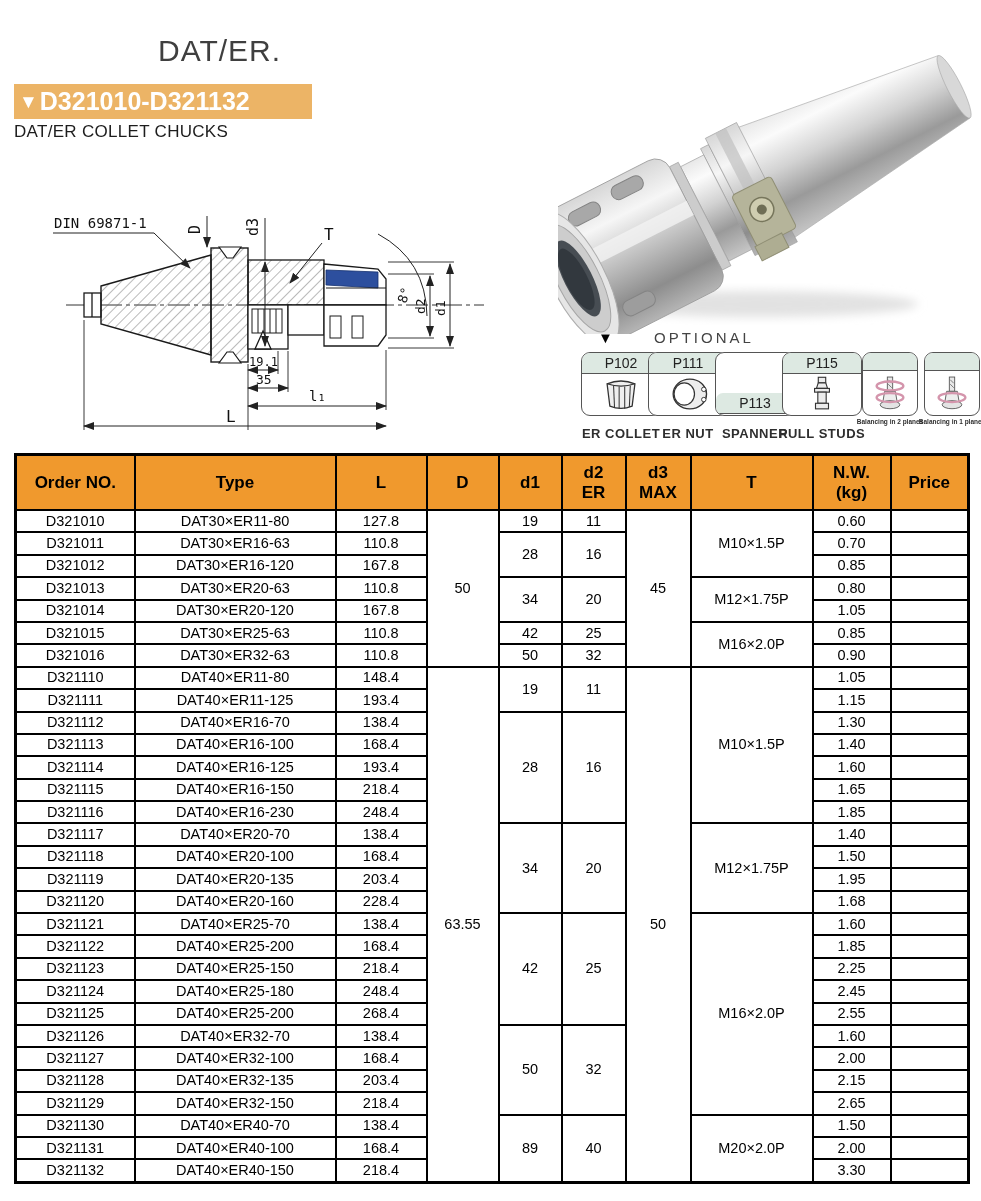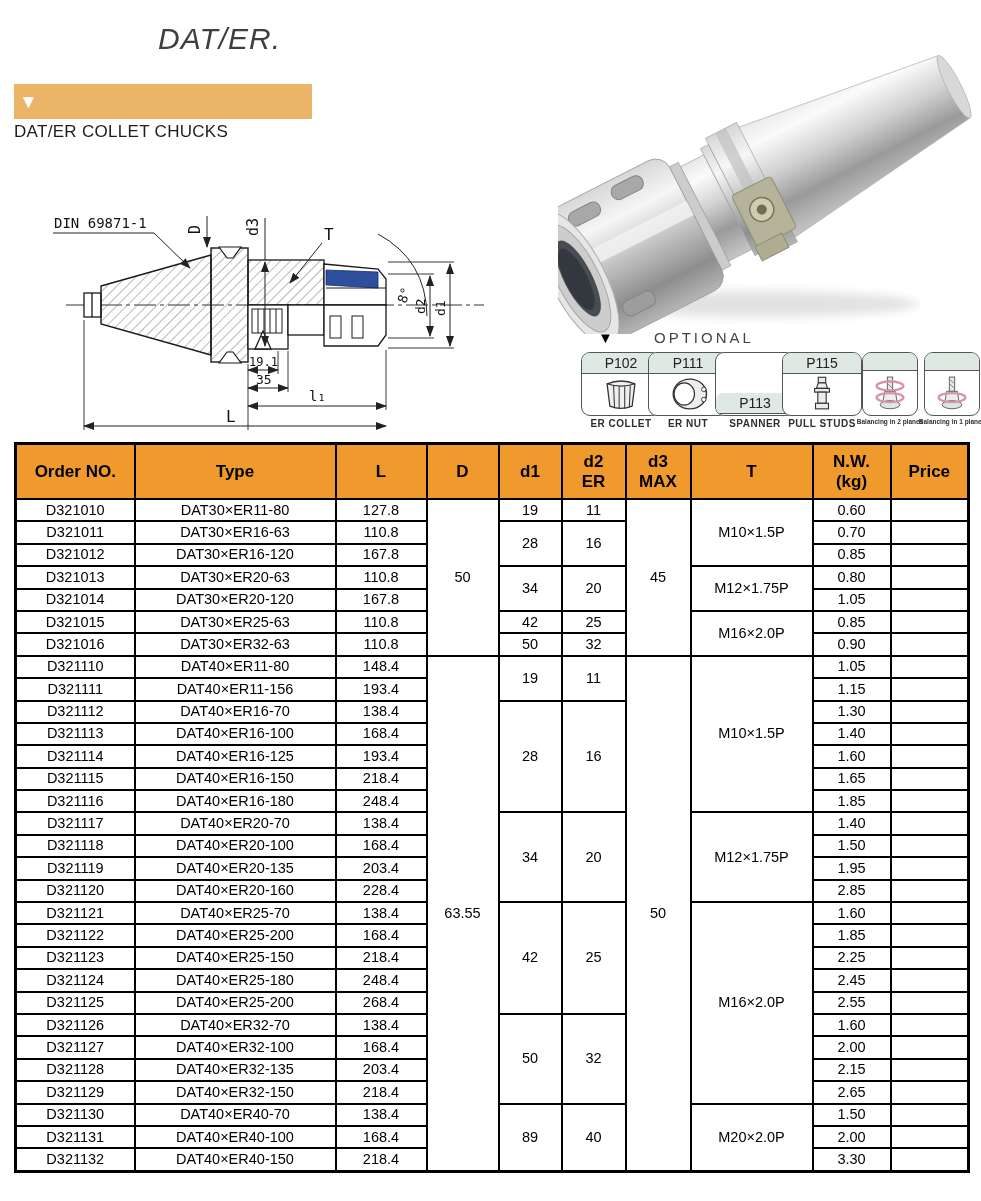--- a/index.html
+++ b/index.html
@@ -1,20 +1,20 @@
 <!DOCTYPE html>
 <html><head>
 <meta charset="utf-8">
 <style>
   html,body{margin:0;padding:0;background:#fff;}
   .page{position:relative;width:981px;height:1201px;background:#fff;overflow:hidden;
         font-family:"Liberation Sans",sans-serif;color:#111;}
 
-  .title{position:absolute;left:158px;top:22px;font-size:30px;color:#3f3f3f;
-         letter-spacing:1px;font-weight:400;font-style:italic;}
+  .title{position:absolute;left:158px;top:34px;font-size:30px;color:#3f3f3f;
+         letter-spacing:1px;font-weight:400;}
   .banner{position:absolute;left:14px;top:84px;width:298px;height:35px;
           display:flex;align-items:center;padding-left:5px;box-sizing:border-box;}
   .banner .tri{color:#fff;font-size:19px;line-height:1;margin-right:2px;}
   .banner .txt{color:#fff;font-weight:bold;font-size:25px;letter-spacing:0px;
                font-family:"Liberation Sans",sans-serif;}
   .subtitle{position:absolute;left:14px;top:122px;font-size:17px;color:#1d1d1d;
             font-weight:500;letter-spacing:0.3px;text-align:center;}
 
   .drawing{position:absolute;left:26px;top:198px;width:478px;height:248px;}
   .photo{position:absolute;left:558px;top:36px;width:422px;height:298px;}
@@ -23,53 +23,54 @@
   .opt-tri{position:absolute;left:8px;top:1px;font-size:15px;color:#000;line-height:1;}
   .opt-title{position:absolute;left:64px;top:0px;font-size:15px;color:#444;
              letter-spacing:3px;font-weight:500;}
   .cards{position:absolute;left:0px;top:23px;display:flex;gap:5px;}
   .card{width:80px;height:64px;border:1.6px solid #555;border-radius:9px;
         background:#fff;box-sizing:border-box;overflow:hidden;}
   .card .band{height:20px;background:#dde9e2;border-bottom:1.4px solid #555;
               display:flex;align-items:center;justify-content:center;
               font-size:14px;font-weight:500;color:#222;border-radius:7px 7px 0 0;}
   .card .art{height:40px;display:flex;align-items:center;justify-content:center;}
-  .caption{margin-top:2px;text-align:center;font-size:10px;font-weight:bold;
+  .caption{margin-top:10px;text-align:center;font-size:13px;font-weight:bold;
            color:#2e2e2e;letter-spacing:0.5px;white-space:nowrap;}
   .card-wrap{display:flex;flex-direction:column;align-items:center;width:62px;}
   .bal-group{position:absolute;left:272px;top:23px;display:flex;gap:6px;}
   .bal-wrap{display:flex;flex-direction:column;align-items:center;width:56px;}
   .bal-card{width:56px;height:64px;border:1.6px solid #555;border-radius:9px;
             background:#fff;box-sizing:border-box;overflow:hidden;}
   .bal-card .band{height:17px;background:#dde9e2;border-bottom:1.4px solid #555;
                   border-radius:7px 7px 0 0;}
   .bal-card .art{height:45px;display:flex;align-items:center;justify-content:center;}
   .bal-caption{margin-top:2px;text-align:center;font-size:6.5px;font-weight:bold;
                color:#2e2e2e;white-space:nowrap;}
 
-  .spec{position:absolute;left:14px;top:442px;}
+  .spec{position:absolute;left:14px;top:453px;}
   table.spec-table{border-collapse:collapse;table-layout:fixed;width:953px;
                    border:3px solid #000;}
   table.spec-table th{background:#F0992D;color:#000;font-size:17px;font-weight:bold;
                       border:2px solid #000;height:53px;white-space:pre-line;
                       line-height:1.15;padding:0;}
   table.spec-table td{border:2px solid #000;text-align:center;font-size:14.5px;
                       height:20.4px;padding:0;line-height:1.05;color:#000;
                       overflow:hidden;white-space:nowrap;}
   .cad-text{font-family:"DejaVu Sans Mono",monospace;}
 </style>
 </head>
 <body>
 
 <div class="page">
 
   <div class="title">DAT/ER.</div>
 
   <div class="banner" style="background:#ECB466;">
     <span class="tri">▼</span>
+    <span class="txt">D321010-D321132</span>
   </div>
 
   <div class="subtitle">DAT/ER COLLET CHUCKS</div>
 
   <svg class="drawing" viewBox="0 0 478 248">
     <defs>
       <pattern id="hatch" width="7" height="7" patternUnits="userSpaceOnUse" patternTransform="rotate(45)">
         <line x1="0" y1="0" x2="0" y2="7" stroke="#666" stroke-width="0.9"></line>
       </pattern>
       <marker id="arr" markerWidth="11" markerHeight="8" refX="10" refY="4" orient="auto-start-reverse">
@@ -419,21 +420,21 @@
             <td rowspan="23">63.55</td>
             <td rowspan="2">19</td>
             <td rowspan="2">11</td>
             <td rowspan="23">50</td>
             <td rowspan="7">M10×1.5P</td>
             <td>1.05</td>
             <td></td>
           </tr>
           <tr>
             <td>D321111</td>
-            <td>DAT40×ER11-156</td>
+            <td>DAT40×ER11-125</td>
             <td>193.4</td>
             <td>1.15</td>
             <td></td>
           </tr>
           <tr>
             <td>D321112</td>
             <td>DAT40×ER16-70</td>
             <td>138.4</td>
             <td rowspan="5">28</td>
             <td rowspan="5">16</td>
@@ -456,21 +457,21 @@
           </tr>
           <tr>
             <td>D321115</td>
             <td>DAT40×ER16-150</td>
             <td>218.4</td>
             <td>1.65</td>
             <td></td>
           </tr>
           <tr>
             <td>D321116</td>
-            <td>DAT40×ER16-180</td>
+            <td>DAT40×ER16-230</td>
             <td>248.4</td>
             <td>1.85</td>
             <td></td>
           </tr>
           <tr>
             <td>D321117</td>
             <td>DAT40×ER20-70</td>
             <td>138.4</td>
             <td rowspan="4">34</td>
             <td rowspan="4">20</td>
@@ -489,21 +490,21 @@
             <td>D321119</td>
             <td>DAT40×ER20-135</td>
             <td>203.4</td>
             <td>1.95</td>
             <td></td>
           </tr>
           <tr>
             <td>D321120</td>
             <td>DAT40×ER20-160</td>
             <td>228.4</td>
-            <td>2.85</td>
+            <td>1.68</td>
             <td></td>
           </tr>
           <tr>
             <td>D321121</td>
             <td>DAT40×ER25-70</td>
             <td>138.4</td>
             <td rowspan="5">42</td>
             <td rowspan="5">25</td>
             <td rowspan="9">M16×2.0P</td>
             <td>1.60</td>

